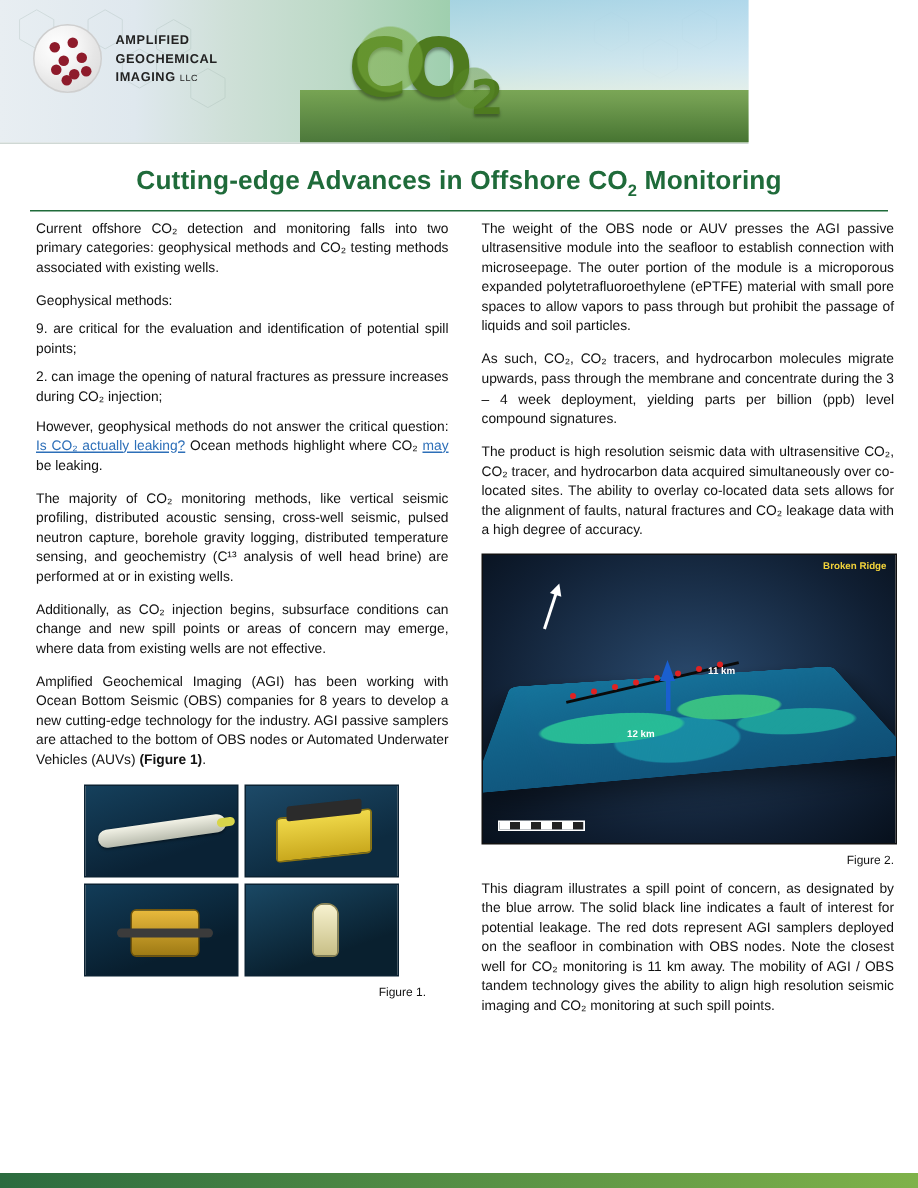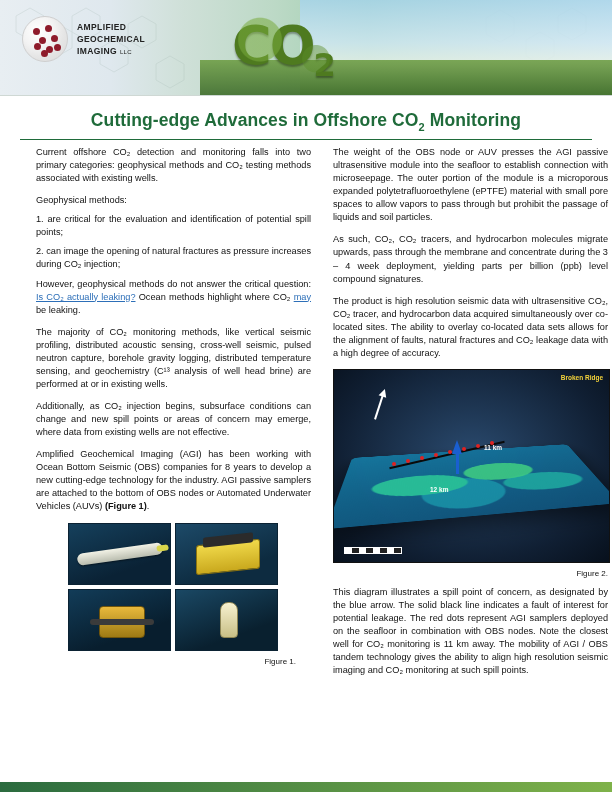--- a/index.html
+++ b/index.html
@@ -8,21 +8,21 @@
     background:#ffffff;
     font-family:"Liberation Sans", sans-serif;
     color:#111;
     position:relative;
     overflow:hidden;
   }
 
   
   .header{
     position:relative;
-    width:612px;height:95px;
+    width:499px;height:95px;
     background:linear-gradient(90deg,#e8eef2 0%,#dfe8ee 18%,#cfe0d8 30%,#bcd9c6 45%,#9fcfae 60%,#b9d9c0 72%,#cfe3d6 85%,#e5eef1 100%);
     overflow:hidden;
     border-bottom:1px solid #cfd8d4;
   }
   .hex-pattern{
     position:absolute;inset:0;
     opacity:.30;
   }
   .sky{
     position:absolute;left:300px;top:0;width:312px;height:95px;
@@ -79,21 +79,21 @@
     letter-spacing:.1px;
   }
   .title sub{font-size:11px;}
   .title-rule{
     width:572px;height:1.4px;background:#1f6b3a;margin:6px auto 0 auto;
   }
 
   
   .columns{
     position:absolute;
-    top:146px;left:36px;
+    top:146px;left:24px;
     width:572px;
     display:flex;
     gap:22px;
   }
   .col{width:275px;}
   p{
     margin:0 0 9px 0;
     font-size:9.2px;
     line-height:1.42;
     text-align:justify;
@@ -270,21 +270,21 @@
 <div class="title">
   <span>Cutting-edge Advances in Offshore CO</span><sub>2</sub><span> Monitoring</span>
 </div>
 <div class="title-rule"></div>
 
 <div class="columns">
 
   <div class="col">
     <p>Current offshore CO₂ detection and monitoring falls into two primary categories: geophysical methods and CO₂ testing methods associated with existing wells.</p>
     <p class="tight">Geophysical methods:</p>
-    <p class="tight">1. are critical for the evaluation and identification of potential spill points;</p>
+    <p class="tight">9. are critical for the evaluation and identification of potential spill points;</p>
     <p class="tight">2. can image the opening of natural fractures as pressure increases during CO₂ injection;</p>
 
     <p>
       <span>However, geophysical methods do not answer the critical question: </span><span class="link">Is CO₂ actually leaking?</span><span> Ocean methods highlight where CO₂ </span><span class="link">may</span><span> be leaking.</span>
     </p>
 
     <p>The majority of CO₂ monitoring methods, like vertical seismic profiling, distributed acoustic sensing, cross-well seismic, pulsed neutron capture, borehole gravity logging, distributed temperature sensing, and geochemistry (C¹³ analysis of well head brine) are performed at or in existing wells.</p>
     <p>Additionally, as CO₂ injection begins, subsurface conditions can change and new spill points or areas of concern may emerge, where data from existing wells are not effective.</p>
 
     <p>

